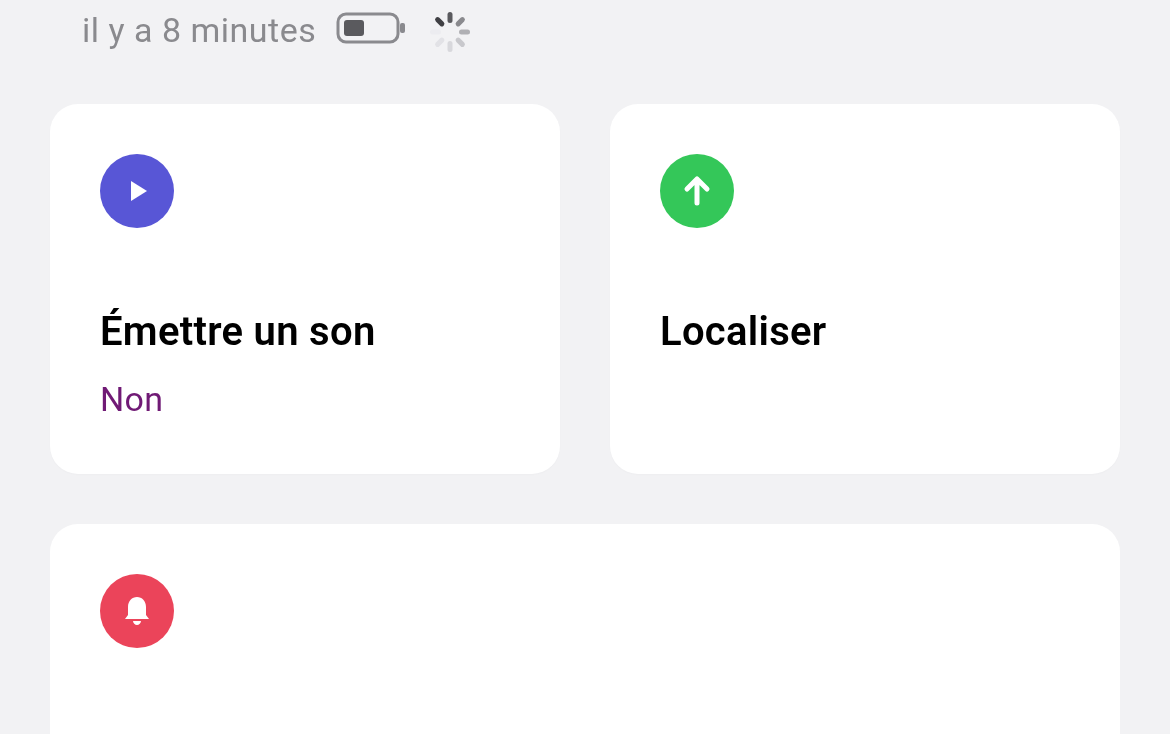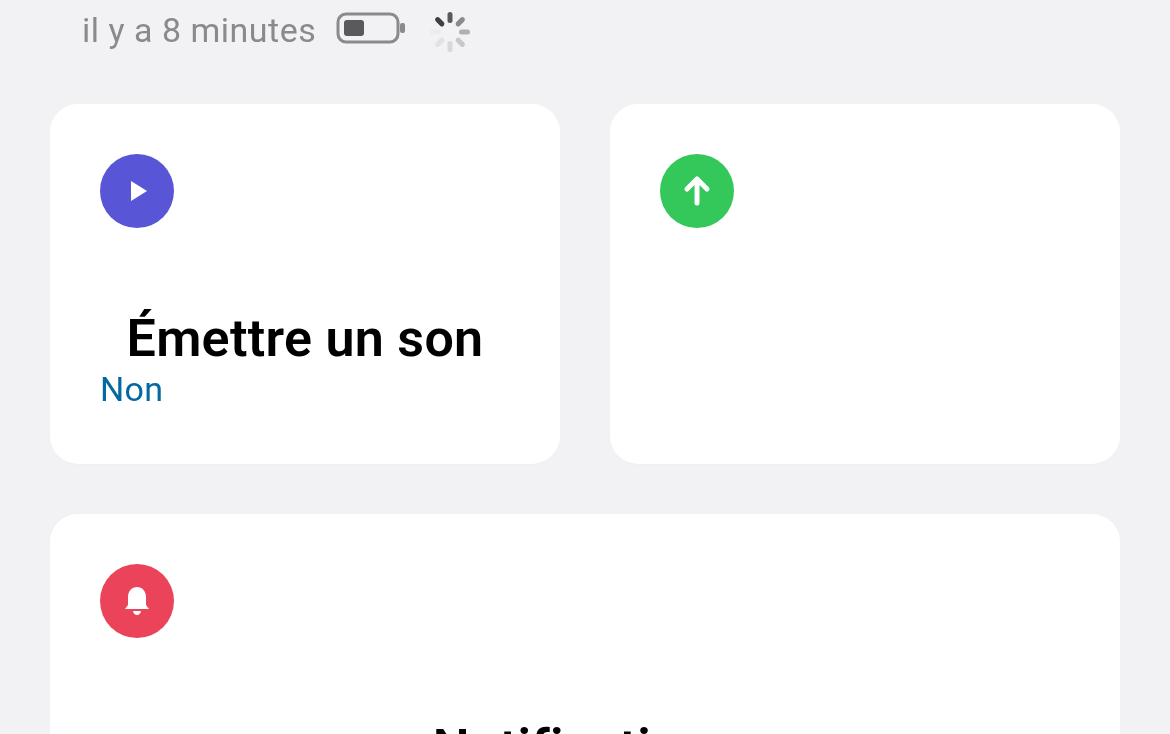--- a/index.html
+++ b/index.html
@@ -62,30 +62,29 @@
     .card-icon.purple {
       background: #5856d6;
     }
     .card-icon.green {
       background: #34c759;
     }
     .card-icon.red {
       background: #eb445a;
     }
     .card-title {
-      font-size: 52px;
+      font-size: 40px;
       font-weight: 600;
       color: #000000;
       letter-spacing: 0.3px;
-      margin-bottom: 0;
-      text-align: center;
+      margin-bottom: 24px;
     }
     .card-subtitle {
       font-size: 34px;
-      color: #0369a1;
+      color: #701a75;
       letter-spacing: 0.3px;
     }
     .card-large {
       margin-top: 50px;
       background: #ffffff;
       border-radius: 28px;
       padding: 50px 50px 55px 50px;
       width: 100%;
     }
   </style>
@@ -128,20 +127,21 @@
       <div class="card-title">Émettre un son</div>
       <div class="card-subtitle">Non</div>
     </div>
 
     <div class="card">
       <div class="card-icon green">
         <svg width="36" height="36" viewBox="0 0 36 36">
           <path d="M 18 6 L 18 30 M 18 6 L 8 16 M 18 6 L 28 16" stroke="#ffffff" stroke-width="5" stroke-linecap="round" stroke-linejoin="round" fill="none"></path>
         </svg>
       </div>
+      <div class="card-title">Localiser</div>
     </div>
   </div>
 
   <div class="card-large">
     <div class="card-icon red">
       <svg width="36" height="36" viewBox="0 0 36 36">
         <path d="M 18 4 C 13 4 9 8 9 14 L 9 22 L 6 26 L 30 26 L 27 22 L 27 14 C 27 8 23 4 18 4 Z M 14 28 C 14 30 16 32 18 32 C 20 32 22 30 22 28 Z" fill="#ffffff"></path>
       </svg>
     </div>
     <div class="card-title">Notifications</div>

